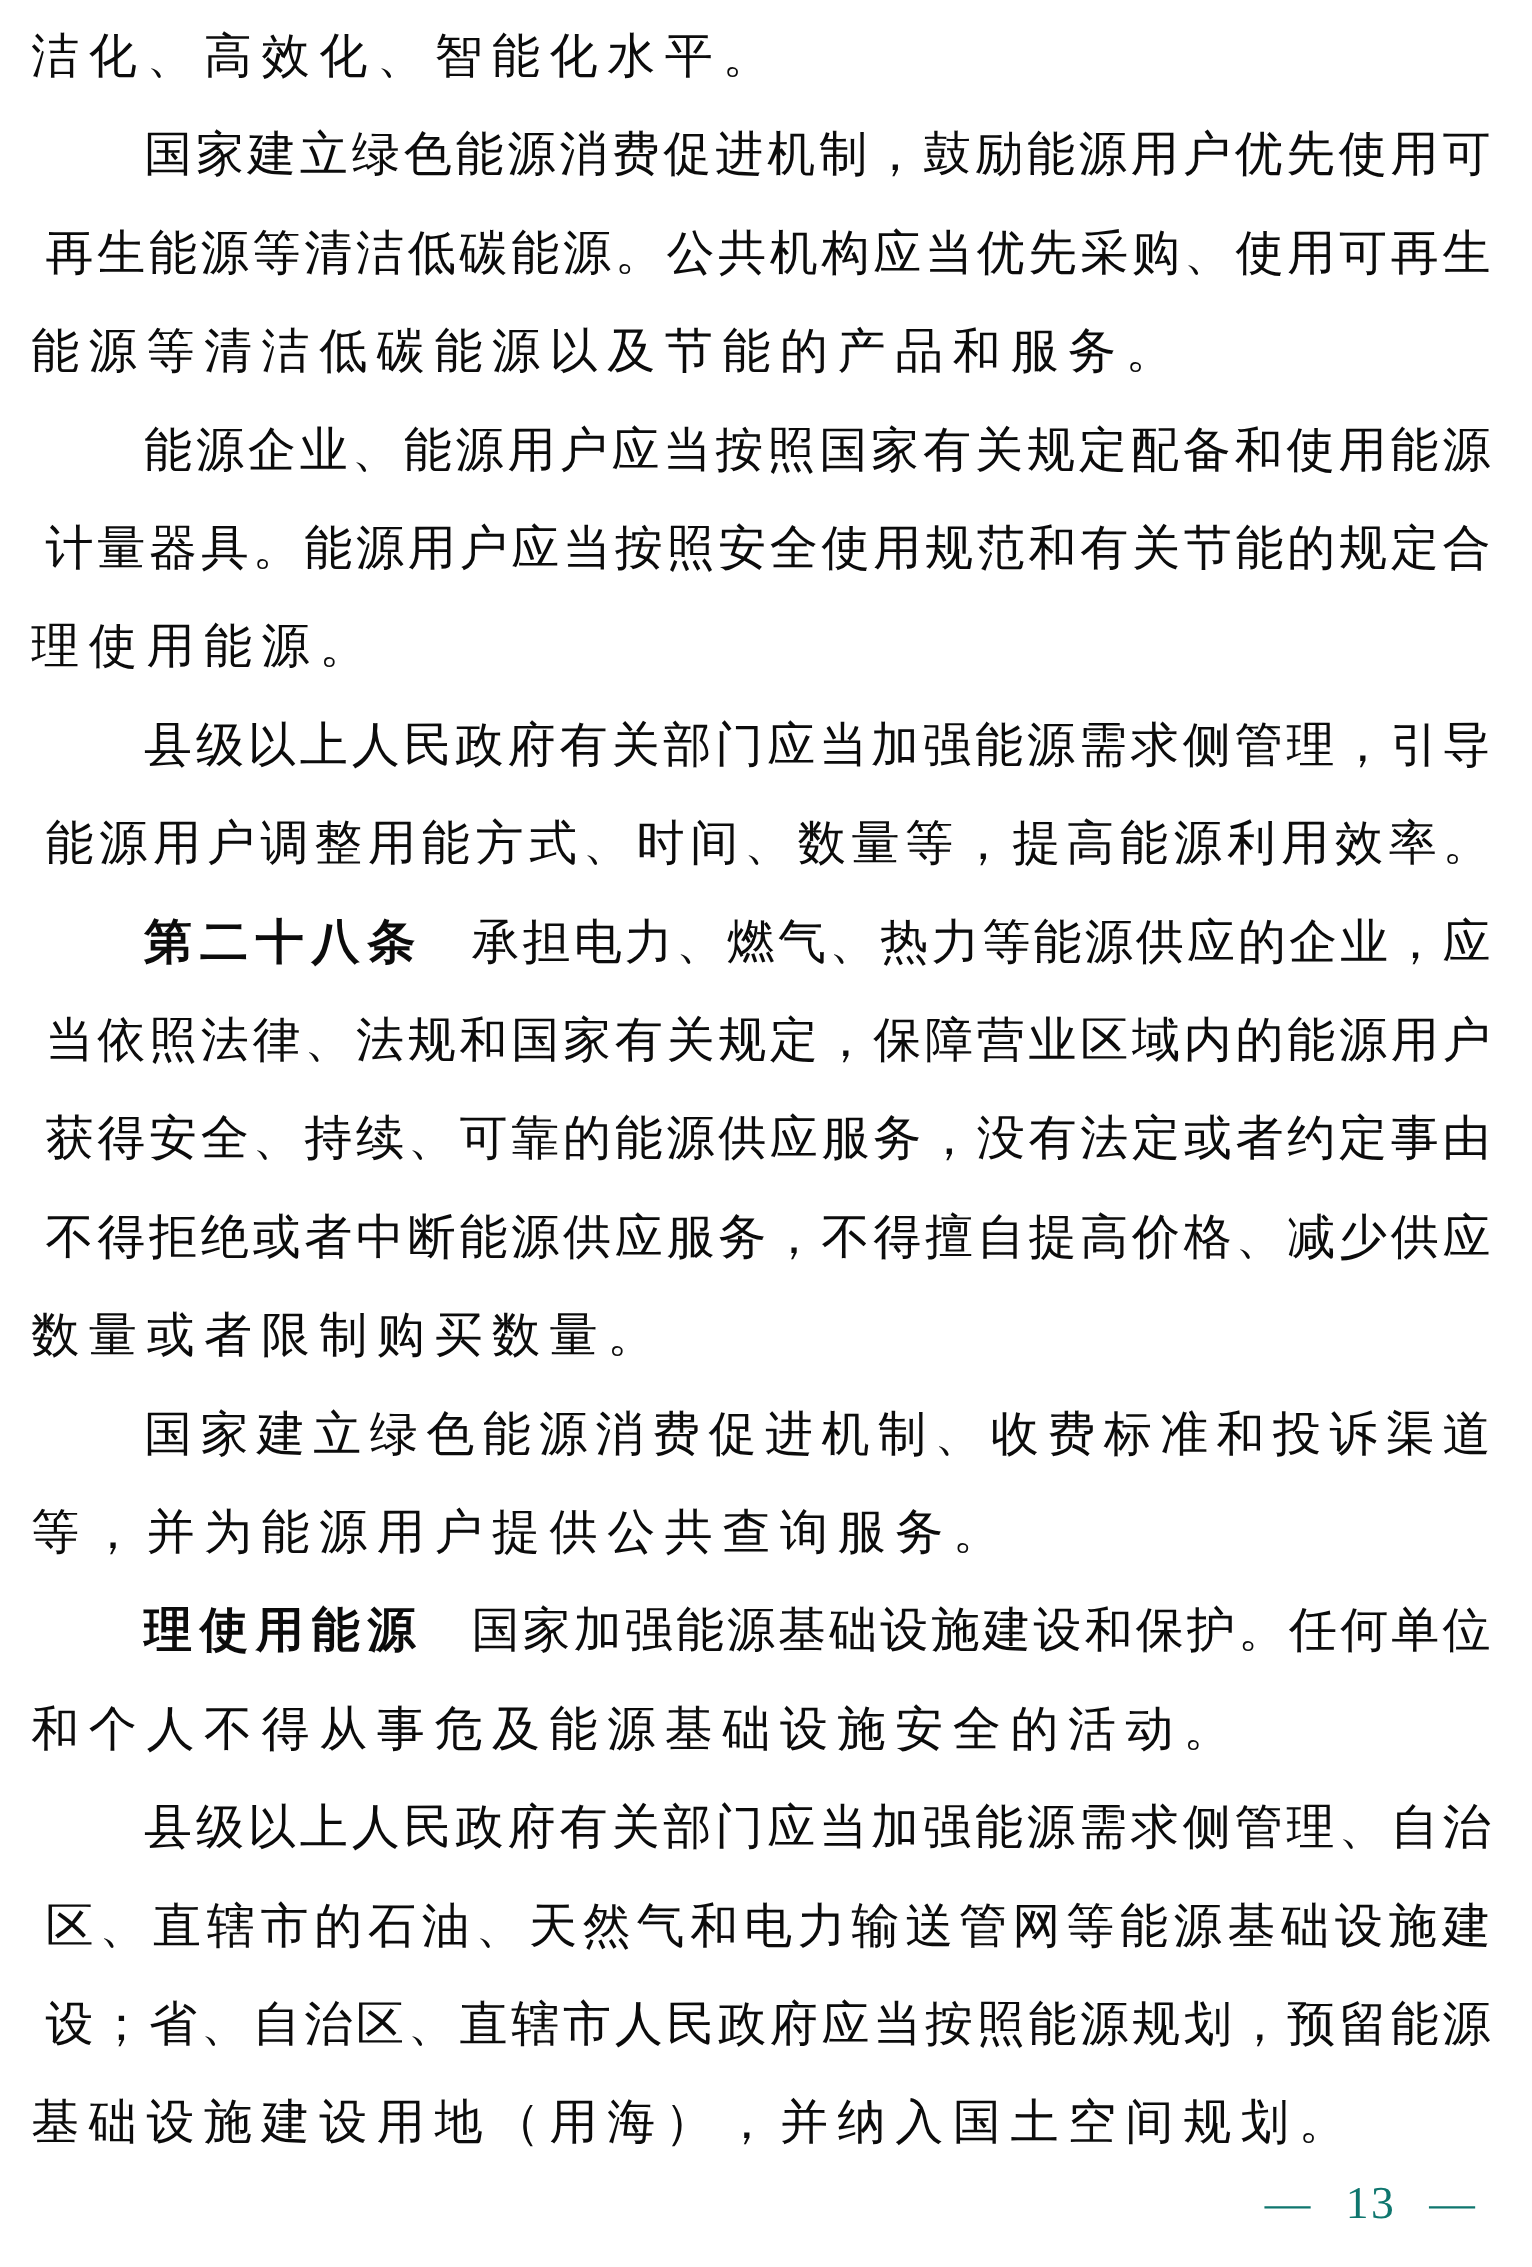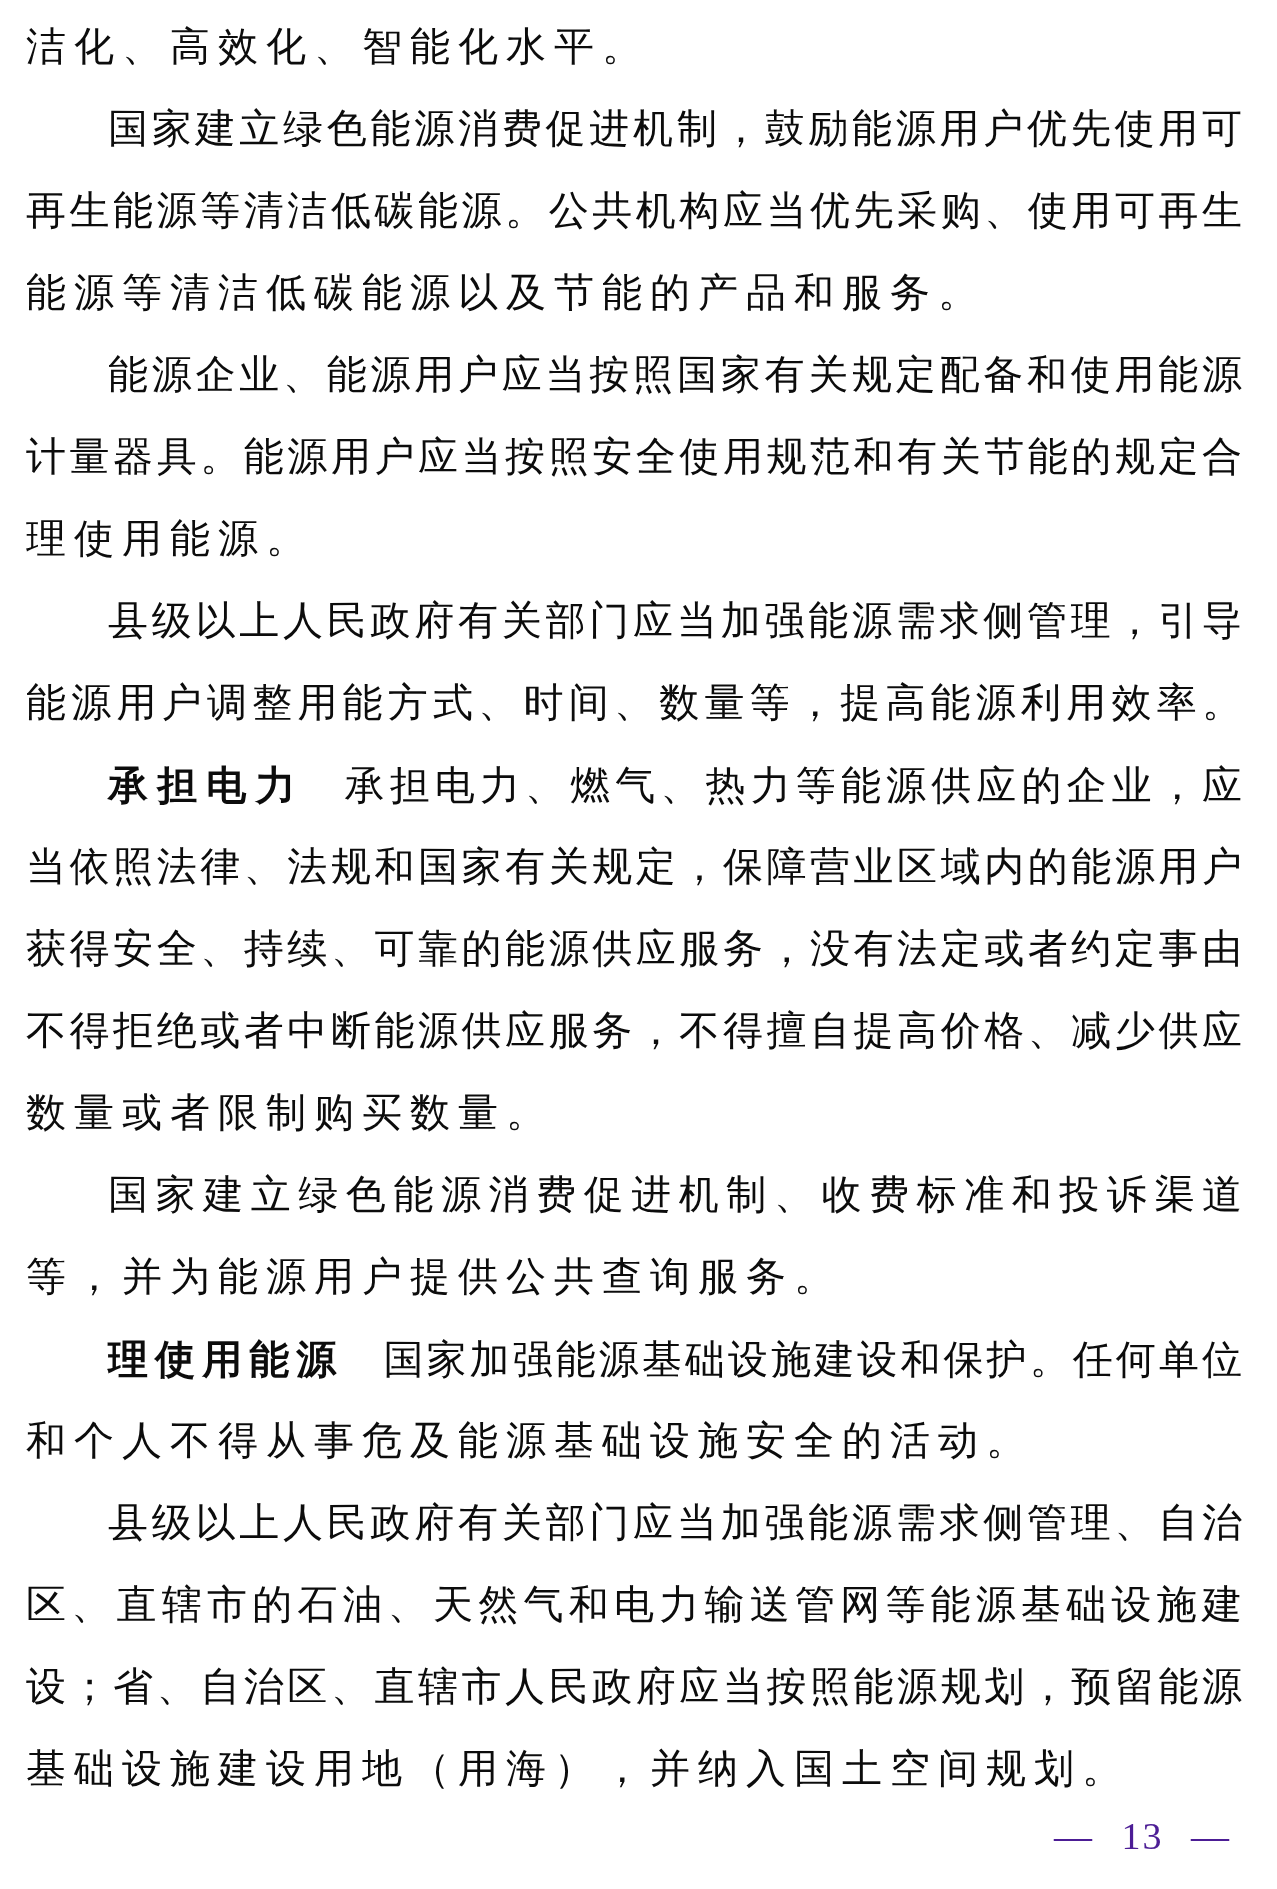--- a/index.html
+++ b/index.html
@@ -34,39 +34,40 @@
     font-size: 40px;
     letter-spacing: 8px;
     text-align: left;
     overflow: visible;
   }
   .line.justify {
     letter-spacing: 0;
     text-align: justify;
     text-align-last: justify;
     text-justify: inter-character;
+    margin-left: 12px;
   }
   .line.indent {
     padding-left: 82px;
   }
   .article {
     font-family: "Liberation Sans", sans-serif;
     font-weight: 700;
     margin-right: 40px;
     letter-spacing: 4px;
   }
   .page-number {
     position: absolute;
     top: 1812px;
     right: 46px;
     font-size: 38px;
     line-height: 48px;
     letter-spacing: 2px;
     word-spacing: 16px;
-    color: #4c1d95;
+    color: #0f766e;
   }
 </style>
 </head>
 <body>
 
 <div class="page">
   <div class="content" id="content">
       <div class="para">
         <div class="line">洁化、高效化、智能化水平。</div>
       </div>
@@ -78,21 +79,21 @@
       <div class="para">
         <div class="line justify indent">能源企业、能源用户应当按照国家有关规定配备和使用能源</div>
         <div class="line justify">计量器具。能源用户应当按照安全使用规范和有关节能的规定合</div>
         <div class="line">理使用能源。</div>
       </div>
       <div class="para">
         <div class="line justify indent">县级以上人民政府有关部门应当加强能源需求侧管理，引导</div>
         <div class="line justify">能源用户调整用能方式、时间、数量等，提高能源利用效率。</div>
       </div>
       <div class="para">
-        <div class="line justify indent"><strong class="article">承担电力</strong><span>承担电力、燃气、热力等能源供应的企业，应</span></div>
+        <div class="line justify indent"><strong class="article">第二十八条</strong><span>承担电力、燃气、热力等能源供应的企业，应</span></div>
         <div class="line justify">当依照法律、法规和国家有关规定，保障营业区域内的能源用户</div>
         <div class="line justify">获得安全、持续、可靠的能源供应服务，没有法定或者约定事由</div>
         <div class="line justify">不得拒绝或者中断能源供应服务，不得擅自提高价格、减少供应</div>
         <div class="line">数量或者限制购买数量。</div>
       </div>
       <div class="para">
         <div class="line justify indent">国家建立绿色能源消费促进机制、收费标准和投诉渠道</div>
         <div class="line">等，并为能源用户提供公共查询服务。</div>
       </div>
       <div class="para">

